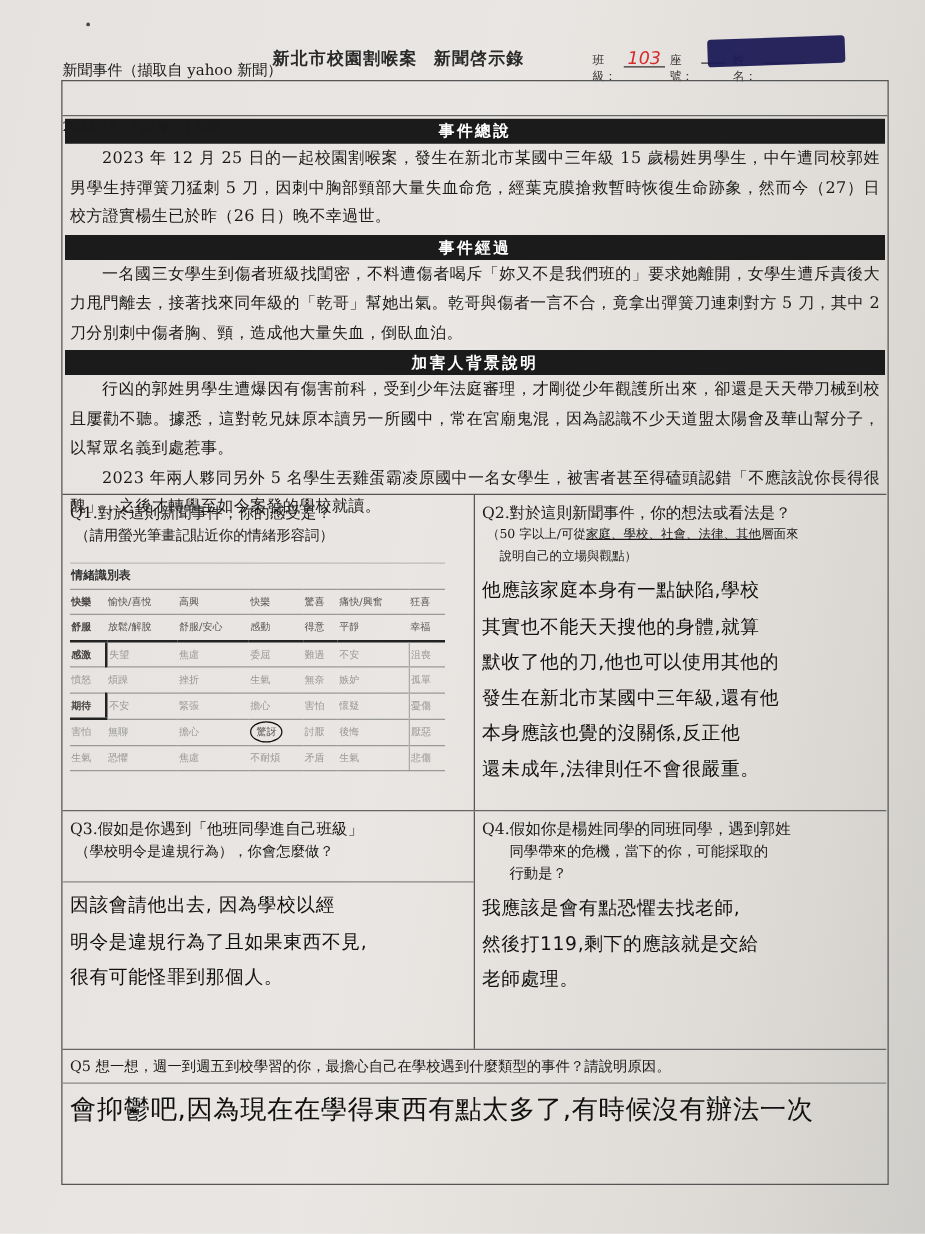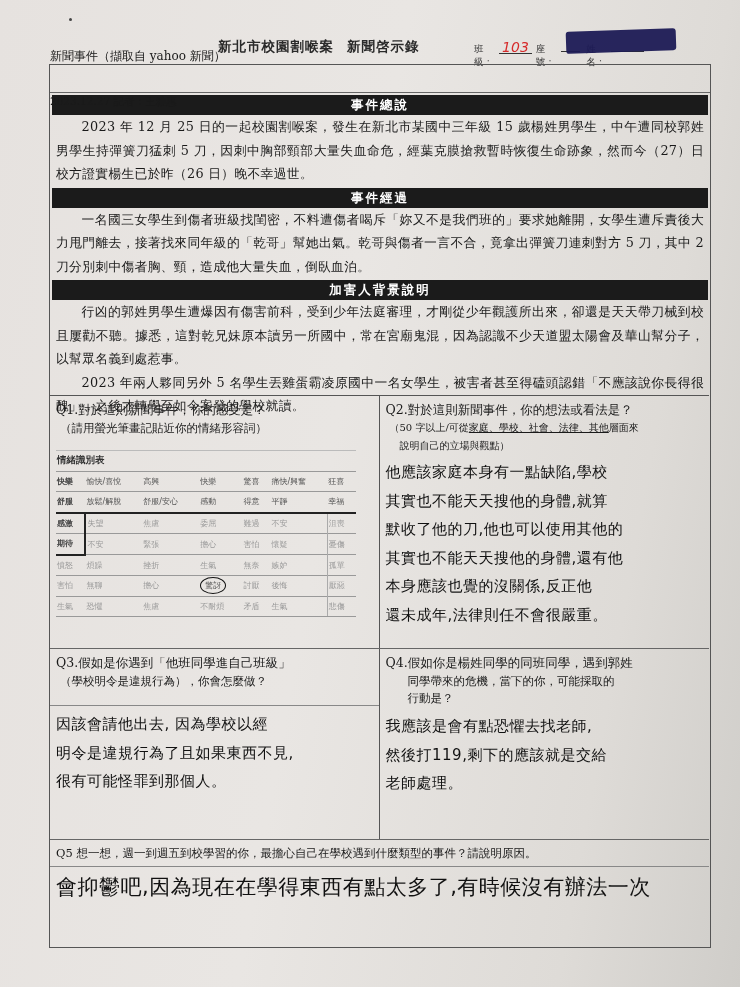--- a/index.html
+++ b/index.html
@@ -125,38 +125,38 @@
           <tr>
             <td class="first box-top">感激</td>
             <td class="faint box-top box-left">失望</td>
             <td class="faint box-top">焦慮</td>
             <td class="faint box-top">委屈</td>
             <td class="faint box-top">難過</td>
             <td class="faint box-top vline">不安</td>
             <td class="faint box-top">沮喪</td>
           </tr>
           <tr>
+            <td class="faint">憤怒</td>
+            <td class="faint">煩躁</td>
+            <td class="faint">挫折</td>
+            <td class="faint">生氣</td>
+            <td class="faint">無奈</td>
+            <td class="faint vline">嫉妒</td>
+            <td class="faint">孤單</td>
+          </tr>
+          <tr>
             <td class="first box-bottom">期待</td>
             <td class="faint box-left">不安</td>
             <td class="faint">緊張</td>
             <td class="faint">擔心</td>
             <td class="faint">害怕</td>
             <td class="faint vline">懷疑</td>
             <td class="faint">憂傷</td>
           </tr>
           <tr>
-            <td class="faint">憤怒</td>
-            <td class="faint">煩躁</td>
-            <td class="faint">挫折</td>
-            <td class="faint">生氣</td>
-            <td class="faint">無奈</td>
-            <td class="faint vline">嫉妒</td>
-            <td class="faint">孤單</td>
-          </tr>
-          <tr>
             <td class="faint">害怕</td>
             <td class="faint">無聊</td>
             <td class="faint">擔心</td>
             <td><span class="circled">驚訝</span></td>
             <td class="faint">討厭</td>
             <td class="faint vline">後悔</td>
             <td class="faint">厭惡</td>
           </tr>
           <tr>
             <td class="faint" style="border-bottom:1px solid #999">生氣</td>
@@ -173,21 +173,21 @@
       <div class="qcell">
         <div class="q-title">Q2.對於這則新聞事件，你的想法或看法是？</div>
         <div class="q-sub small">
           <span>（50 字以上/可從</span><span class="ul">家庭、學校、社會、法律、其他</span><span>層面來</span>
         </div>
         <div class="q-sub small" style="padding-left:14px">說明自己的立場與觀點）</div>
         <div class="hand" style="margin-top:3px">
           <div>他應該家庭本身有一點缺陷,學校</div>
           <div>其實也不能天天搜他的身體,就算</div>
           <div>默收了他的刀,他也可以使用其他的</div>
-          <div>其實也不能天天搜他的身體,還有他</div>
+          <div>發生在新北市某國中三年級,還有他</div>
           <div>本身應該也覺的沒關係,反正他</div>
           <div>還未成年,法律則任不會很嚴重。</div>
         </div>
       </div>
     </div>
 
     <div class="qrow" style="height:190px;">
       <div class="qcell left">
         <div class="q-title">Q3.假如是你遇到「他班同學進自己班級」</div>
         <div class="q-sub">（學校明令是違規行為），你會怎麼做？</div>

